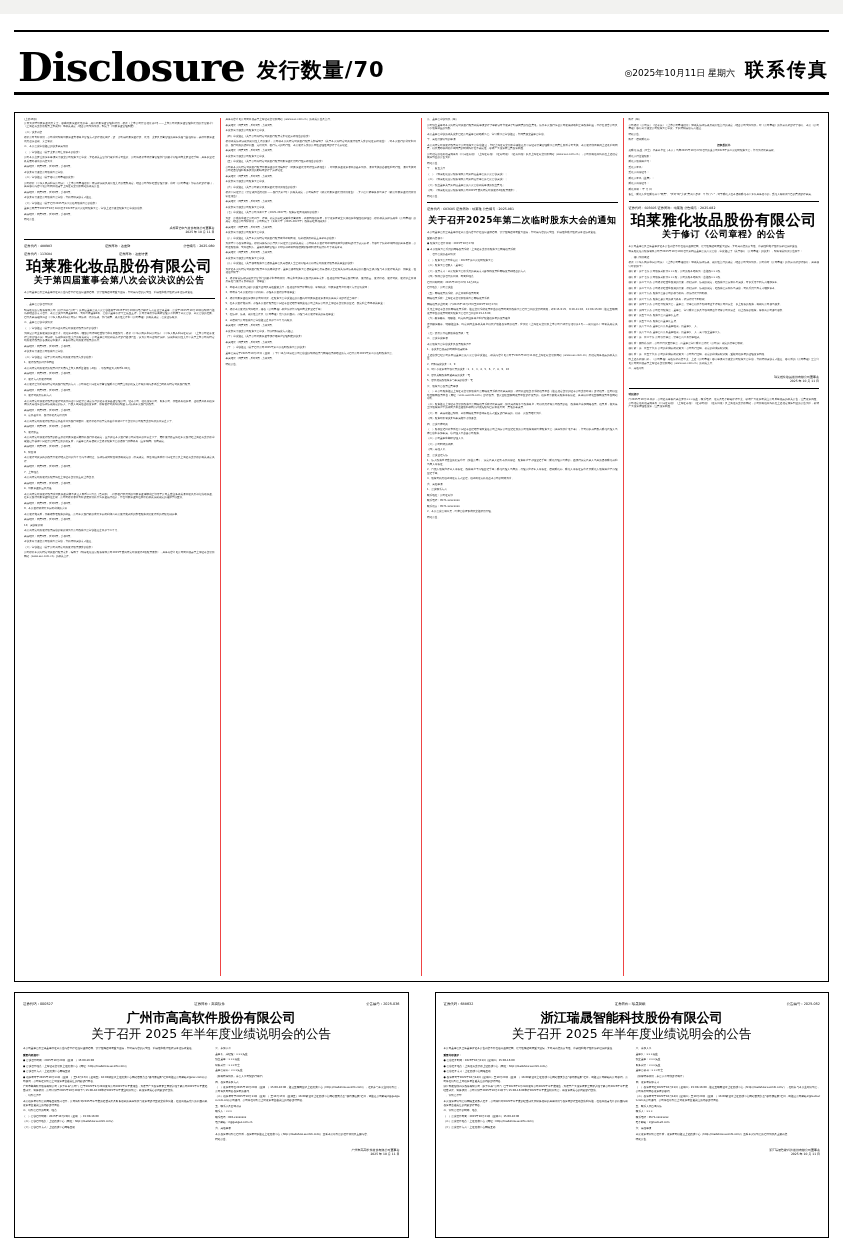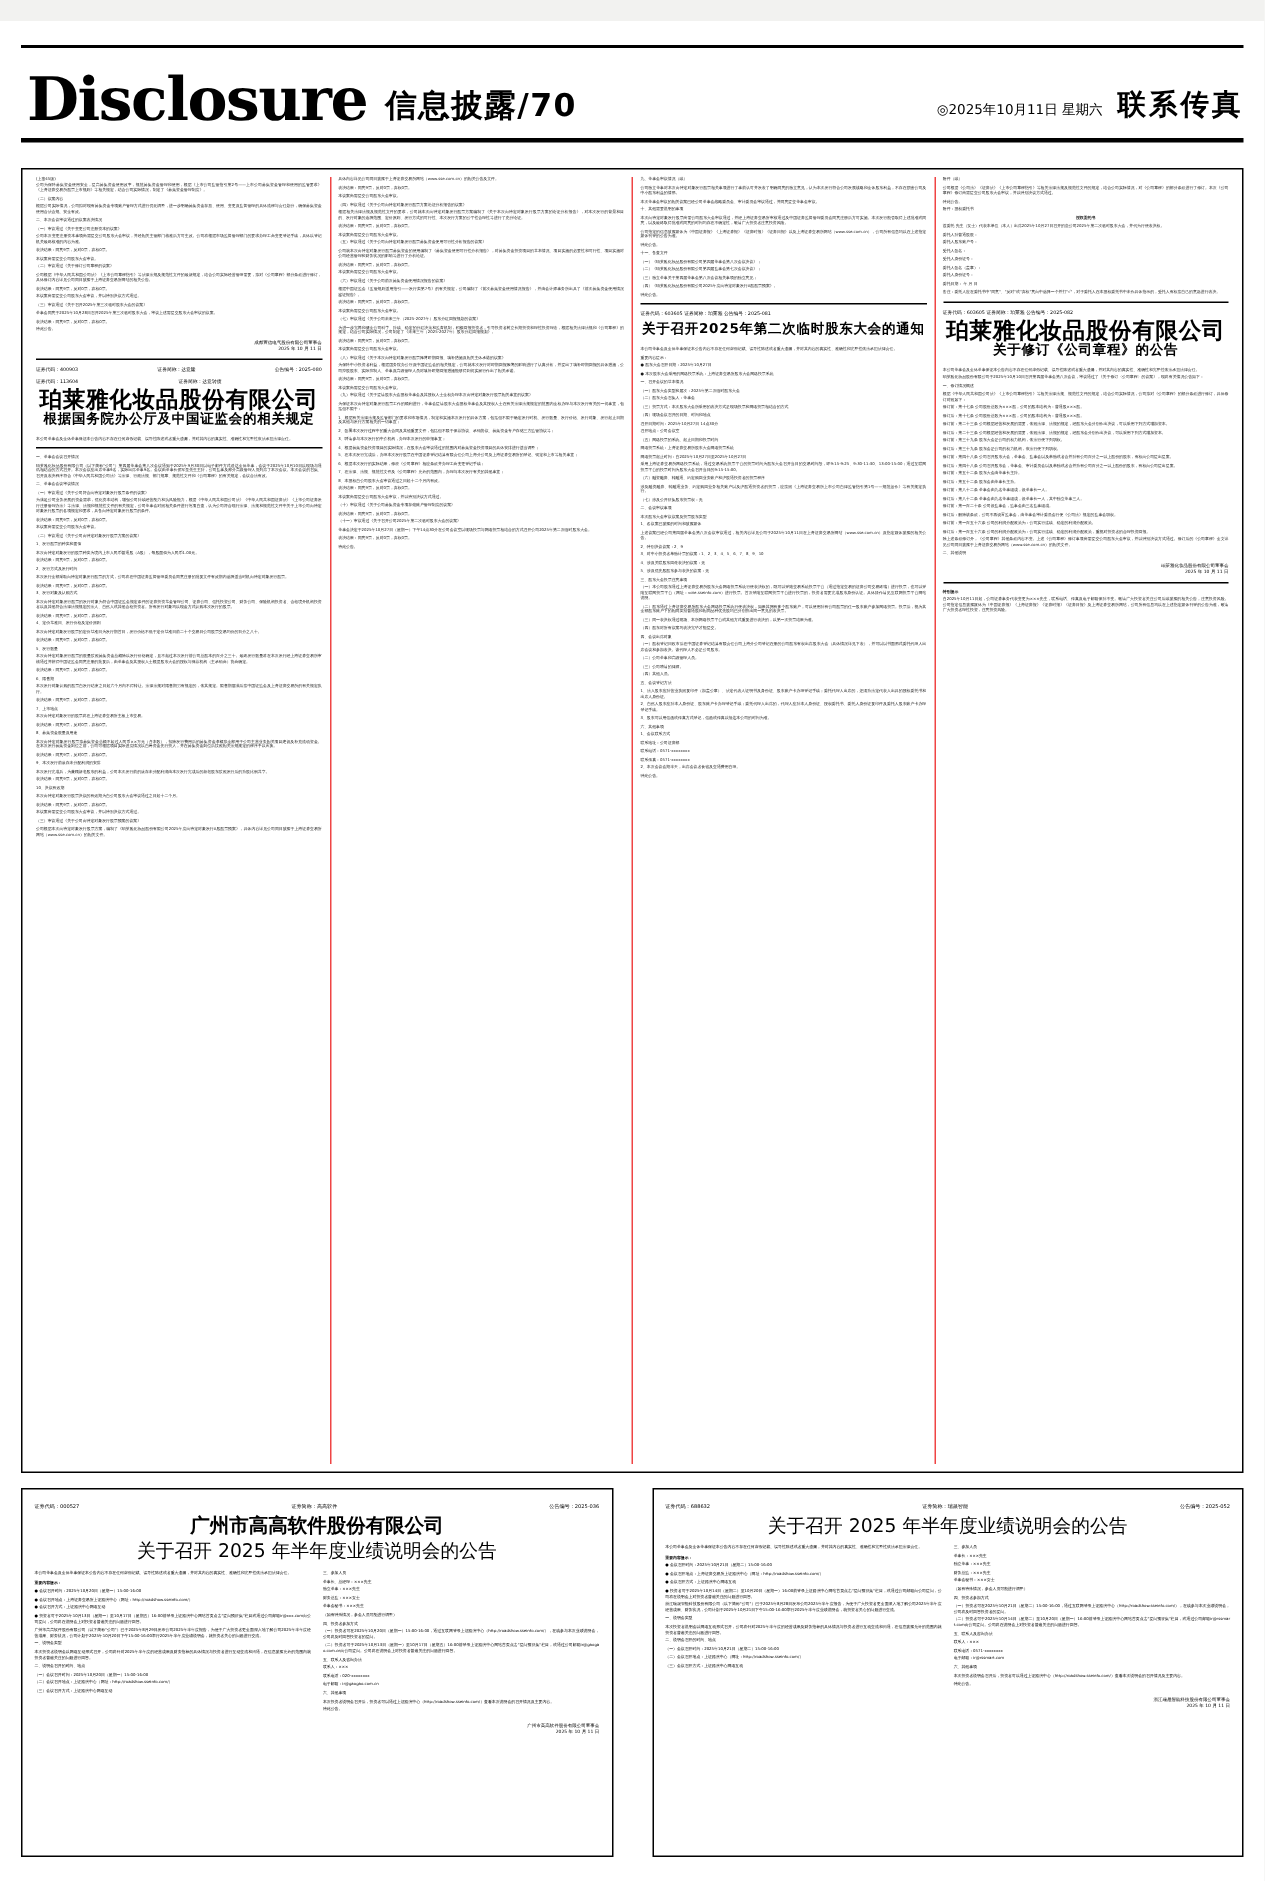--- a/index.html
+++ b/index.html
@@ -77,21 +77,21 @@
 </head>
 <body>
 
 <div class="page">
 
   <div class="masthead">
     <div class="masthead-rule-top"></div>
     <div class="masthead-inner">
       <div class="disclosure-word">Disclosure</div>
       <div class="masthead-cn">
-        <span>信息披露</span><span>/70</span>
+        <span>发行数量</span><span>/70</span>
       </div>
       <div class="masthead-right">
         <div class="masthead-date">◎2025年10月11日 星期六</div>
         <div class="masthead-paper">联系传真</div>
       </div>
     </div>
   </div>
 
   <div class="content">
 
@@ -127,21 +127,21 @@
           <span>证券代码：400903</span>
           <span>证券简称：达意隆</span>
           <span>公告编号：2025-080</span>
         </div>
         <div class="codeline">
           <span>证券代码：113604</span>
           <span>证券简称：达意转债</span>
           <span></span>
         </div>
         <div class="ann-title">珀莱雅化妆品股份有限公司</div>
-        <div class="ann-title2">根据国务院办公厅及中国证监会的相关规定</div>
+        <div class="ann-title2">关于第四届董事会第八次会议决议的公告</div>
         <div class="tiny">本公司董事会及全体董事保证本公告内容不存在任何虚假记载、误导性陈述或者重大遗漏，并对其内容的真实性、准确性和完整性依法承担法律责任。</div>
         <div class="hr-thin"></div>
         <div class="tiny">
           <p>一、董事会会议召开情况</p>
           <p>珀莱雅化妆品股份有限公司（以下简称"公司"）第四届董事会第八次会议通知于2025年9月30日以电子邮件方式送达全体董事，会议于2025年10月10日以现场与通讯相结合的方式召开。本次会议应出席董事9名，实际出席董事9名。会议由董事长侯军呈先生主持，公司监事及部分高级管理人员列席了本次会议。本次会议的召集、召开及表决程序符合《中华人民共和国公司法》等法律、行政法规、部门规章、规范性文件和《公司章程》的有关规定，会议合法有效。</p>
           <p>二、董事会会议审议情况</p>
           <p>（一）审议通过《关于公司符合向特定对象发行股票条件的议案》</p>
           <p>为满足公司业务发展的资金需求，优化资本结构，增强公司持续经营能力和抗风险能力，根据《中华人民共和国公司法》《中华人民共和国证券法》《上市公司证券发行注册管理办法》等法律、法规和规范性文件的有关规定，公司董事会对照相关条件进行逐项自查，认为公司符合现行法律、法规和规范性文件中关于上市公司向特定对象发行股票的各项规定和要求，具备向特定对象发行股票的条件。</p>
           <p>表决结果：同意9票，反对0票，弃权0票。</p>
           <p>本议案尚需提交公司股东大会审议。</p>
@@ -421,20 +421,21 @@
           </div>
         </div>
       </div>
 
       <div class="bbox">
         <div class="codeline">
           <span>证券代码：688632</span>
           <span>证券简称：瑞晟智能</span>
           <span>公告编号：2025-052</span>
         </div>
+        <div class="bt1">浙江瑞晟智能科技股份有限公司</div>
         <div class="bt2">关于召开 2025 年半年度业绩说明会的公告</div>
         <div class="two-col">
           <div>
             <div class="fineprint">本公司董事会及全体董事保证本公告内容不存在任何虚假记载、误导性陈述或者重大遗漏，并对其内容的真实性、准确性和完整性依法承担法律责任。</div>
             <div class="fineprint" style="margin-top:3px;">
               <p class="b">重要内容提示：</p>
               <p class="bullet">● 会议召开时间：2025年10月21日（星期二）15:00-16:00</p>
               <p class="bullet">● 会议召开地点：上海证券交易所上证路演中心（网址：http://roadshow.sseinfo.com/）</p>
               <p class="bullet">● 会议召开方式：上证路演中心网络互动</p>
               <p class="bullet">● 投资者可于2025年10月14日（星期二）至10月20日（星期一）16:00前登录上证路演中心网站首页点击"提问预征集"栏目，或通过公司邮箱向公司提问，公司将在说明会上对投资者普遍关注的问题进行回答。</p>

